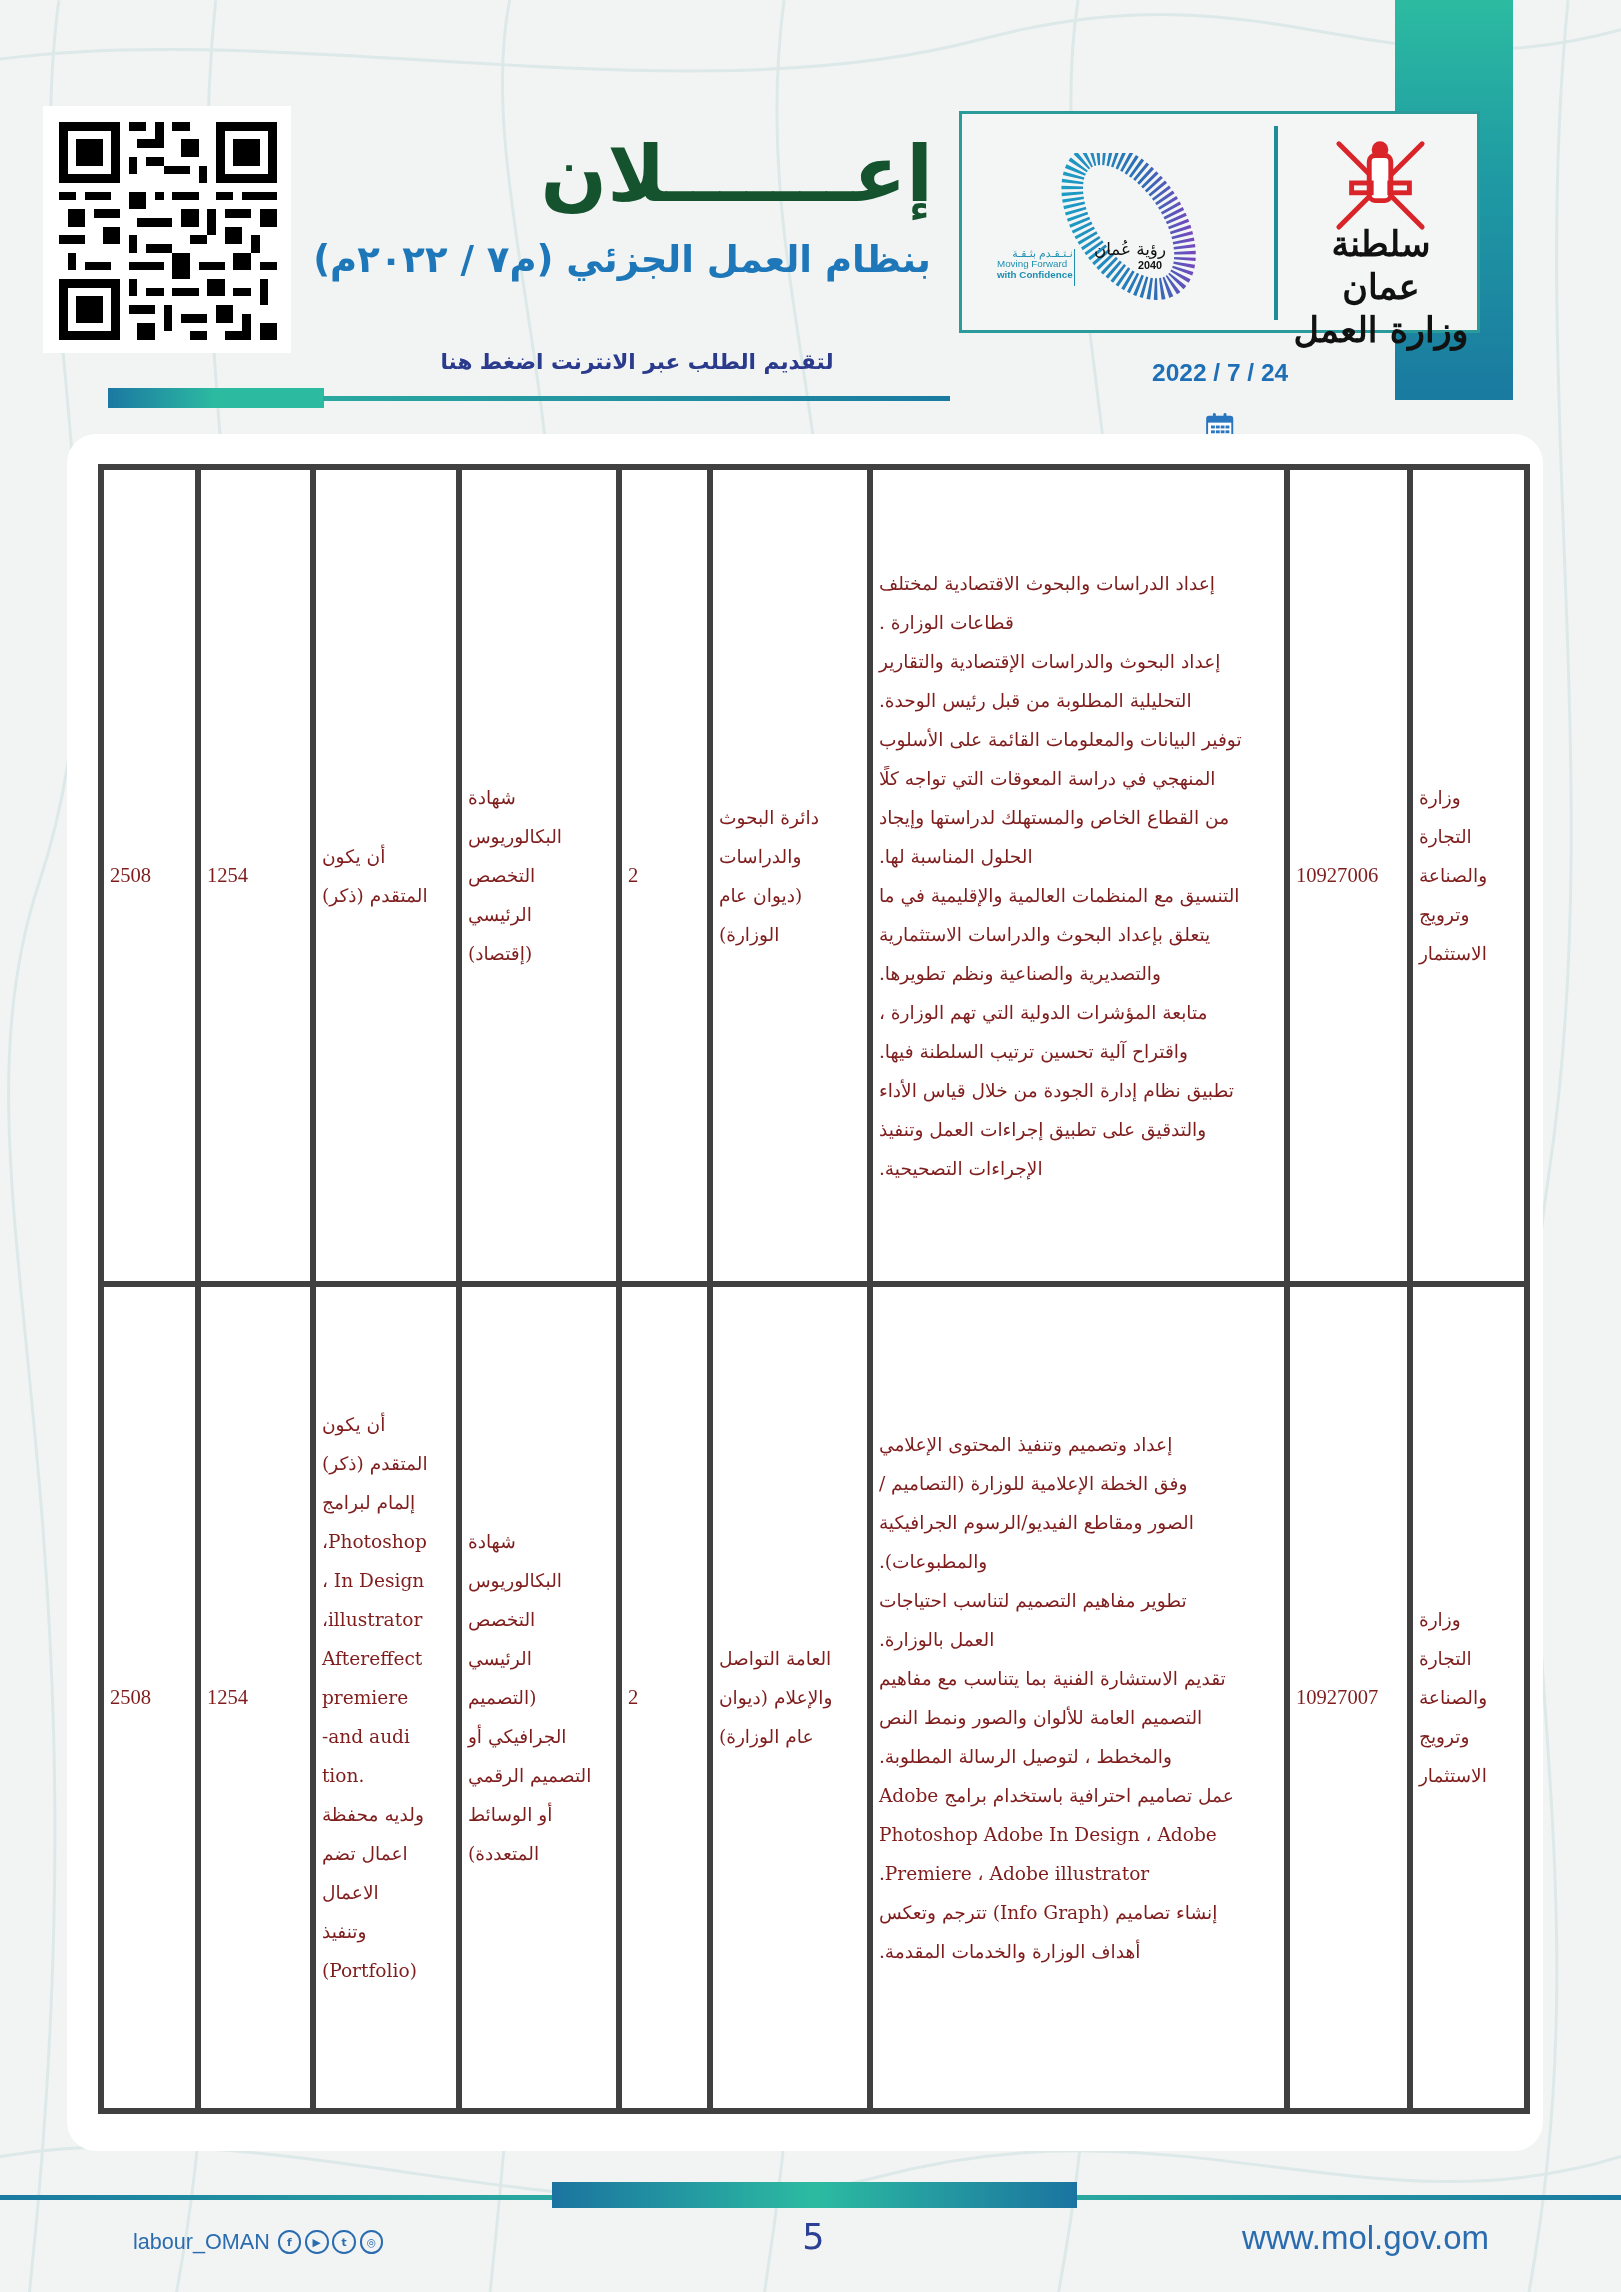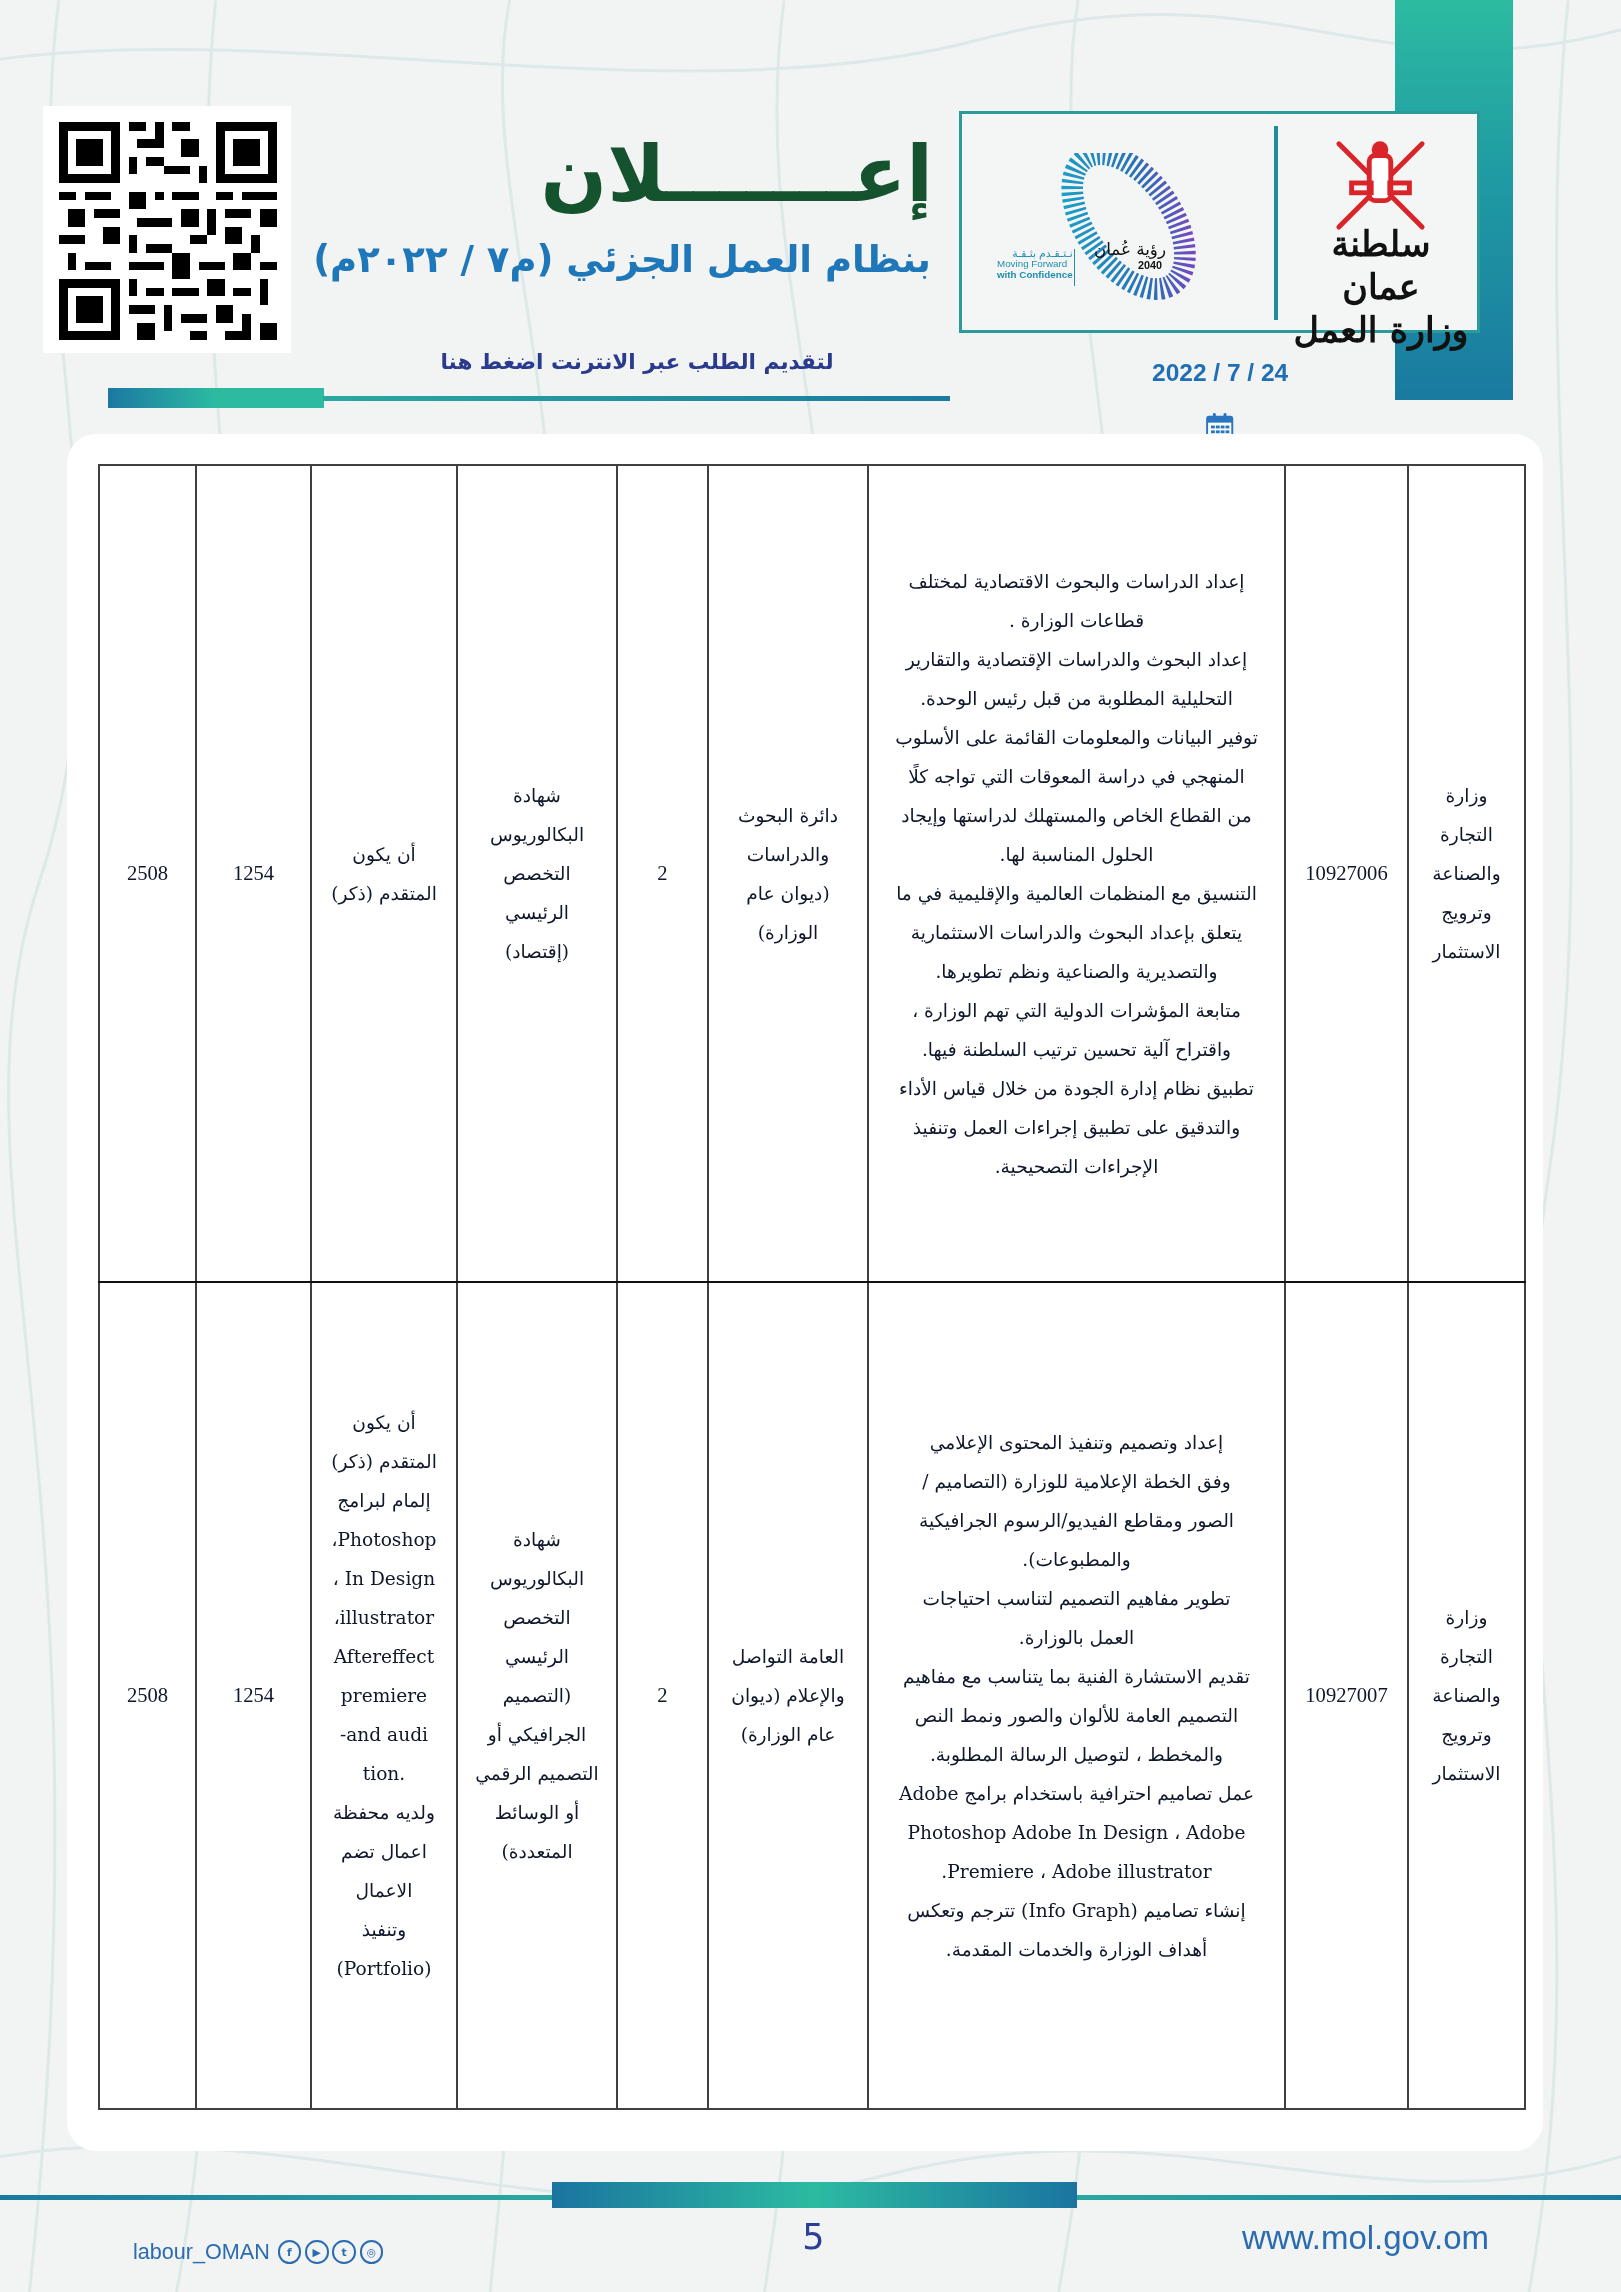--- a/index.html
+++ b/index.html
@@ -57,35 +57,35 @@
   .cal-icon { width: 27.4px; height: 29px; }
 
   
   .card { left: 67px; top: 434px; width: 1476px; height: 1717px; background: #ffffff; border-radius: 29px; }
 
   table.jobs {
     position: absolute; left: 98px; top: 464px; width: 1425px; height: 1645px;
     border-collapse: collapse; z-index: 2; direction: rtl; table-layout: fixed;
   }
   table.jobs td {
-    border: 2px solid #404040; text-align: center; vertical-align: middle;
-    font-family: "DejaVu Serif", serif; font-size: 18.6px; line-height: 39px; color: #0f172a;
+    border: 6px solid #404040; text-align: left; vertical-align: middle;
+    font-family: "DejaVu Serif", serif; font-size: 18.6px; line-height: 39px; color: #7f1d1d;
     padding: 0 5.9px;
   }
   table.jobs td.num { font-family: "Liberation Serif", serif; font-size: 20.6px; }
   table.jobs td.desc { font-family: "DejaVu Serif", serif; font-size: 18.6px; line-height: 39px; }
   table.jobs td.desc .ln { display: block; }
   table.jobs td .ln { display: block; }
   table.jobs tr.r1 td { border-bottom: 2px solid #111; }
 
   
   .ft-thin { left: 0; top: 2195px; width: 1621px; height: 4.9px; background: linear-gradient(90deg, #1a7aa0, #2aa8a0, #2aa8a0, #1a7aa0); }
   .ft-thick { left: 552px; top: 2182px; width: 525px; height: 25.5px;
     background: linear-gradient(90deg, #1b74a0, #2cbba1 50%, #1b74a0); }
-  .ft-social { left: 133px; top: 2229px; display: flex; align-items: center; gap: 3.9px; margin-top: 10px; }
+  .ft-social { left: 133px; top: 2229px; display: flex; align-items: center; gap: 3.9px; }
   .ft-handle { font-family: "Liberation Sans", sans-serif; font-size: 21.6px; color: #2a6cb0; margin-right: 3.9px; }
   .soc { width: 23.5px; height: 23.5px; border: 2px solid #2a6cb0; border-radius: 50%; box-sizing: border-box;
     display: flex; align-items: center; justify-content: center; font-family: "DejaVu Sans", sans-serif;
     font-size: 10.8px; font-weight: bold; color: #2a6cb0; }
   .ft-page { left: 784px; top: 2217px; width: 59px; text-align: center; font-family: "DejaVu Sans", sans-serif; font-size: 35px; color: #2a3f95; }
   .ft-url { left: 1215px; top: 2219px; width: 274px; text-align: right; font-family: "Liberation Sans", sans-serif; font-size: 33px; color: #2a6cb0; text-decoration: none; }
 </style>
 </head>
 <body>
 

